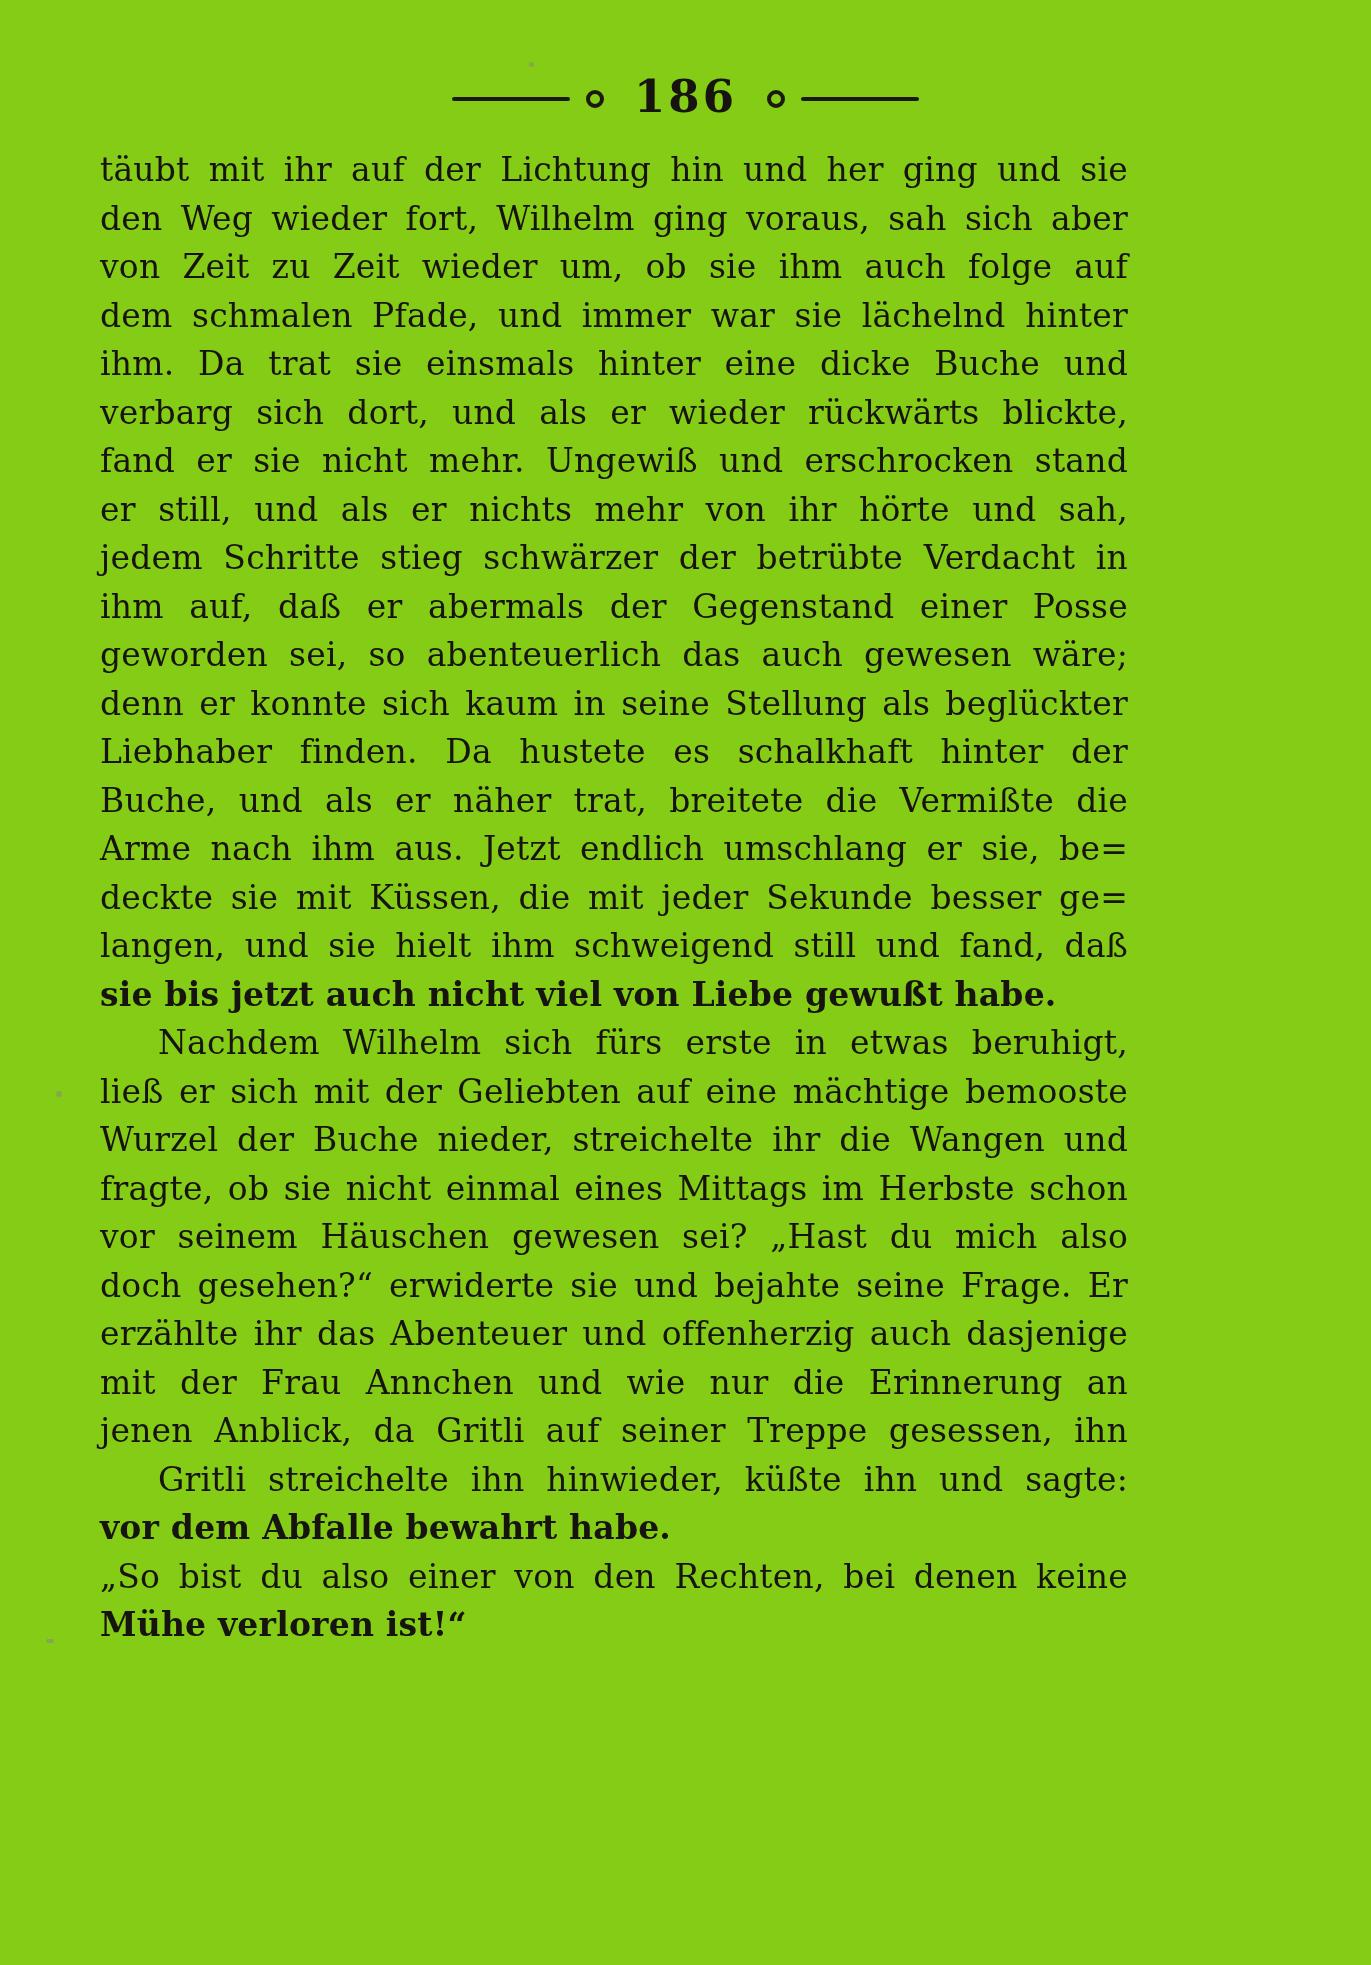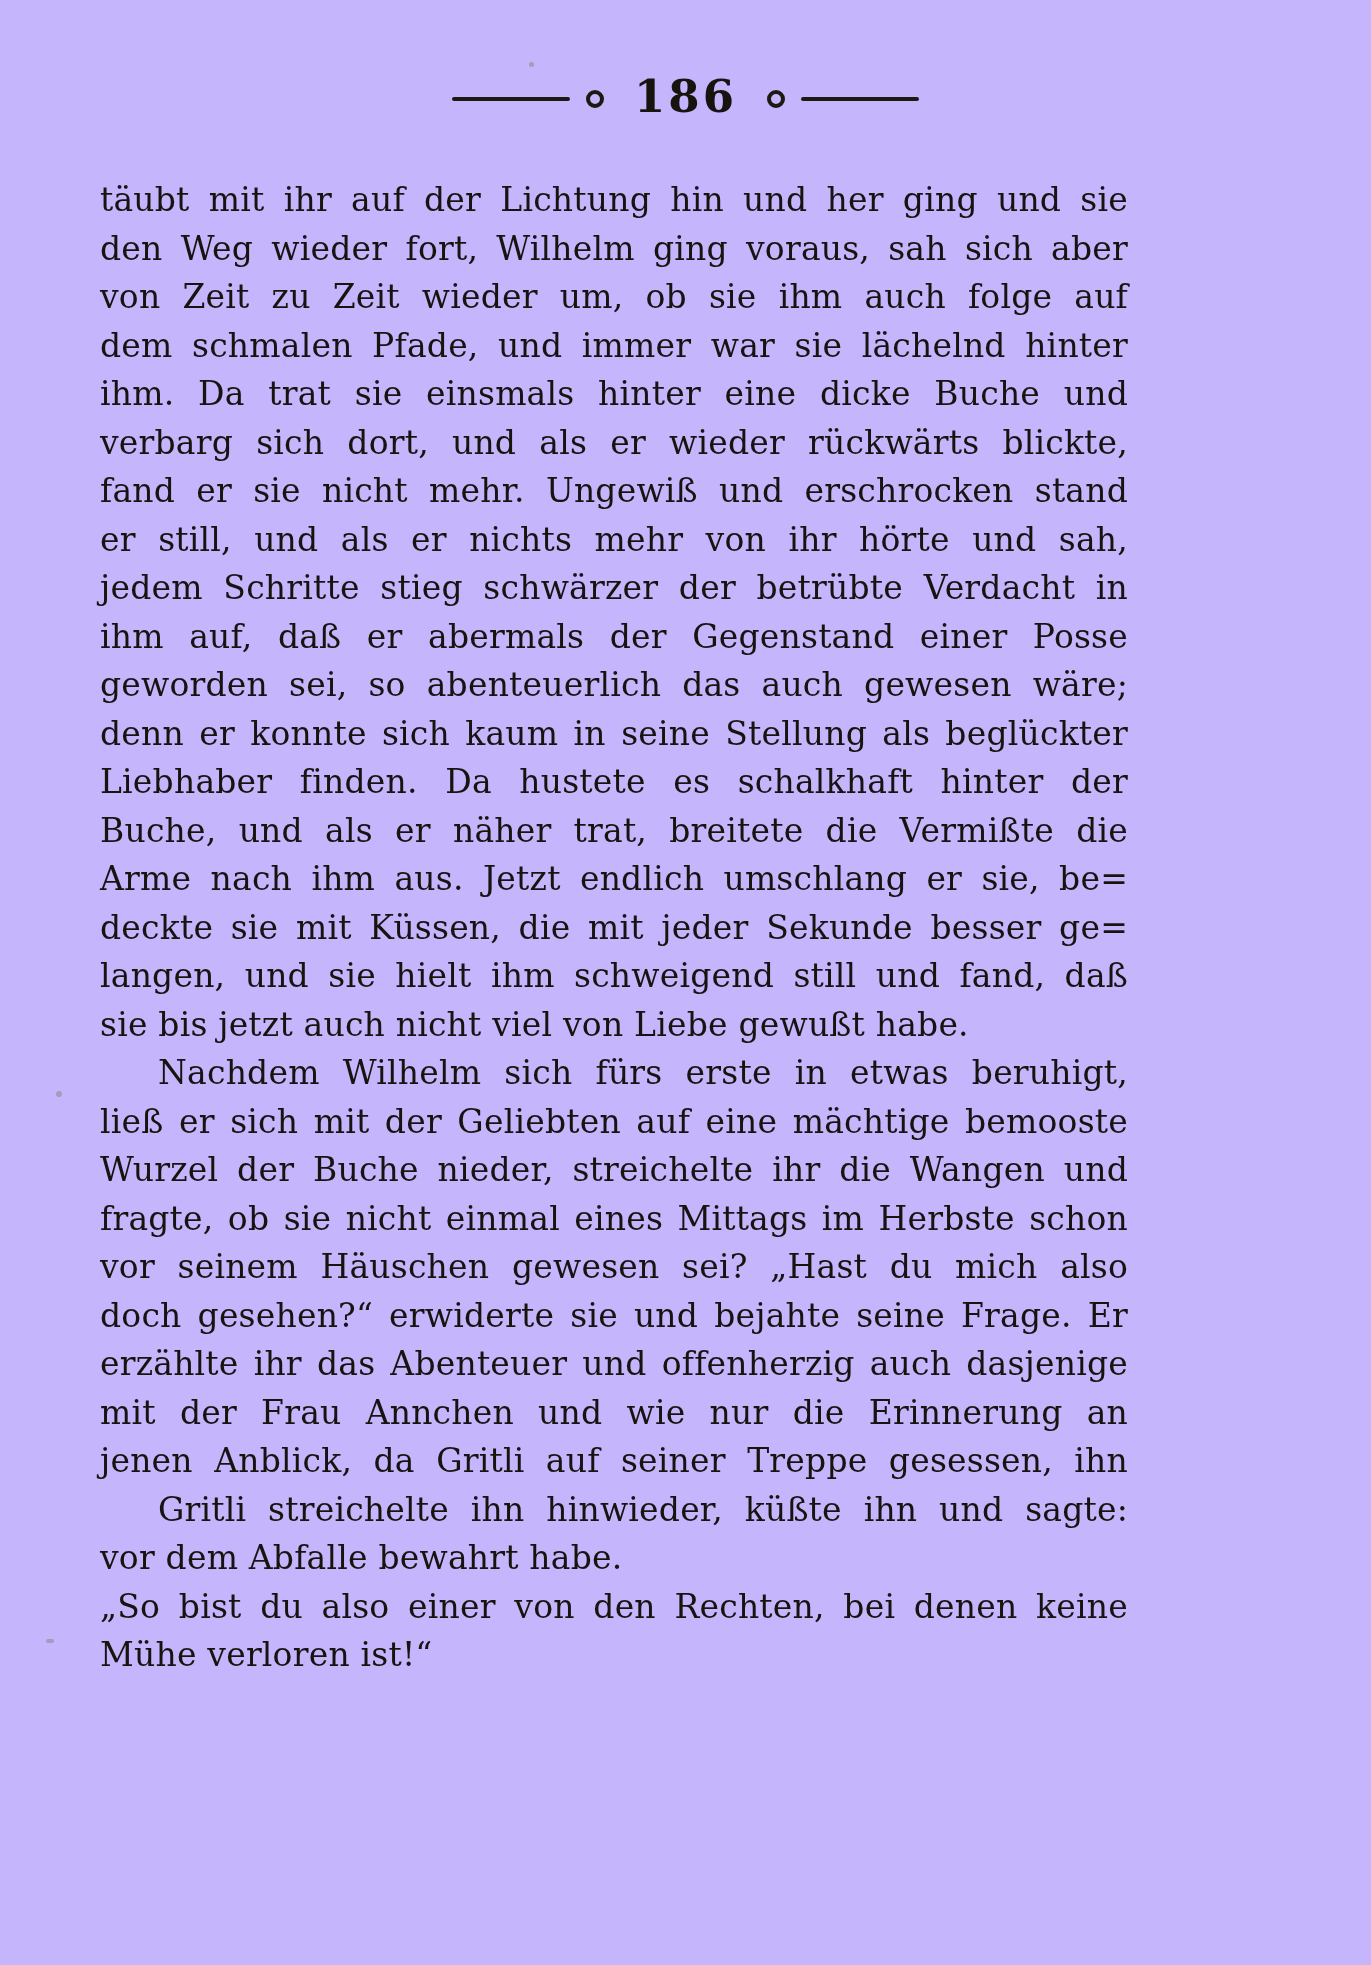--- a/index.html
+++ b/index.html
@@ -5,21 +5,21 @@
   html, body {
     margin: 0;
     padding: 0;
     background: #e8e8e4;
   }
   .page {
     position: relative;
     width: 1371px;
     height: 1965px;
     margin: 0 auto;
-    background: #c4b5fd;
+    background: #84cc16;
     color: #17140f;
     font-family: "DejaVu Serif", serif;
     overflow: hidden;
   }
   
   .running-head {
     position: absolute;
     top: 76px;
     left: 0;
     width: 100%;
@@ -48,32 +48,32 @@
     line-height: 1;
     padding: 0 14px;
     transform: translateY(-2px);
   }
   
   .text-block {
     position: absolute;
     top: 146px;
     left: 100px;
     width: 1028px;
-    margin-top: 30px;
   }
   .line {
     font-size: 33px;
     line-height: 48.5px;
     text-align: justify;
     text-align-last: justify;
     white-space: normal;
     letter-spacing: 0.2px;
   }
   .line.last {
     text-align-last: left;
+    font-weight: bold;
   }
   .line.indent {
     text-indent: 58px;
   }
   
   .speck {
     position: absolute;
     background: #8a8780;
     border-radius: 50%;
     opacity: 0.55;

